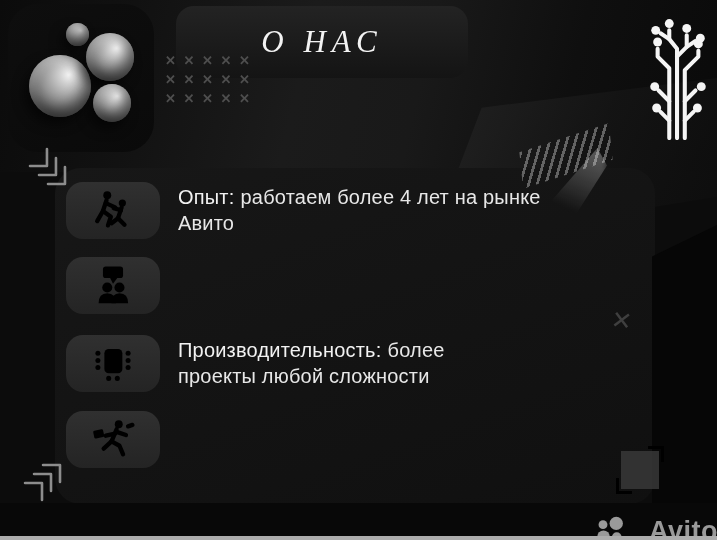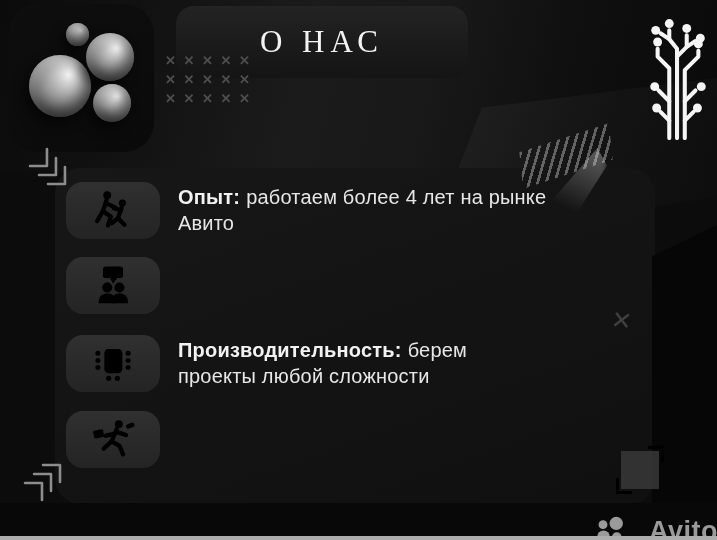--- a/index.html
+++ b/index.html
@@ -28,21 +28,21 @@
     background:radial-gradient(circle at 64% 32%, #f2f2f2 0%, #cfcfcf 16%, #969696 45%, #565656 74%, #2c2c2c 100%);
     box-shadow:-5px 7px 12px rgba(0,0,0,.55), inset -6px -8px 14px rgba(0,0,0,.45), inset 4px 5px 9px rgba(255,255,255,.28); }
   .s1 { left:21px; top:51px; width:62px; height:62px; }
   .s2 { left:78px; top:29px; width:48px; height:48px; }
   .s3 { left:58px; top:19px; width:23px; height:23px; }
   .s4 { left:85px; top:80px; width:38px; height:38px; }
 
   
   .title-box { position:absolute; left:176px; top:6px; width:292px; height:72px; border-radius:18px;
     background:linear-gradient(180deg,#232323,#141414);
-    display:flex; align-items:center; justify-content:center; }
+    display:flex; align-items:center; justify-content:center;font-style:italic; }
   .title { font-family:"Liberation Serif", serif; font-size:31px; letter-spacing:6px; color:#f3f3f3; font-weight:400; }
 
   
   .x-pattern { position:absolute; left:165px; top:51px; color:#4e4e4e; font-size:13px; font-weight:700;
     line-height:19px; word-spacing:4px; }
   .x-single { position:absolute; left:611px; top:306px; color:#3f3f3f; font-size:25px; transform:rotate(8deg); }
   .chevrons { position:absolute; }
   .chv-top { left:26px; top:144px; }
   .chv-bottom { left:18px; top:458px; }
   .hatch { position:absolute; left:519px; top:138px; width:94px; height:36px; opacity:.55;
@@ -60,21 +60,21 @@
 
   
   .list { position:absolute; left:66px; top:182px; width:575px; }
   .row { position:absolute; left:0; display:flex; gap:18px; }
   .row1{ top:0 } .row2{ top:75px } .row3{ top:153px } .row4{ top:229px }
   .icon-tile { flex:0 0 auto; width:94px; height:57px; border-radius:17px;
     background:linear-gradient(180deg,#303030,#242424);
     display:flex; align-items:center; justify-content:center; }
   .icon-tile svg { width:46px; height:46px; }
   .row-text { margin:0; padding-top:2px; width:470px; font-size:20px; line-height:26px; color:#e7e7e7; letter-spacing:.2px; }
-  .row-text b { font-weight:700; color:#f2f2f2; margin-right:6px; }
+  .row-text b { font-weight:400; color:#f2f2f2; margin-right:6px; }
   .row-text span { white-space:pre-line; }
 
   
   .watermark { position:absolute; left:594px; top:514px; height:34px; display:flex; align-items:center; gap:19px; }
   .avito-logo { width:36px; height:30px; }
   .avito-text { font-size:27px; font-weight:700; color:#9a9a9a; letter-spacing:.5px; }
 </style>
 </head>
 <body>
 
@@ -199,21 +199,21 @@
           <circle cx="11" cy="17" r="3.5"></circle>
             <circle cx="11" cy="27" r="3.5"></circle>
             <circle cx="11" cy="37" r="3.5"></circle>
           <circle cx="53" cy="17" r="3.5"></circle>
             <circle cx="53" cy="27" r="3.5"></circle>
             <circle cx="53" cy="37" r="3.5"></circle>
           <circle cx="26" cy="52" r="3.5"></circle>
             <circle cx="38" cy="52" r="3.5"></circle>
         </svg>
       </div>
-      <p class="row-text"><b>Производительность:</b><span>берем
+      <p class="row-text"><b>Производительность:</b><span>более
 проекты любой сложности</span></p>
     </div>
 
     <div class="row row4">
       <div class="icon-tile">
         <svg viewBox="0 0 64 64">
           <circle cx="40" cy="10" r="5.5" fill="#000"></circle>
           <g stroke="#000" stroke-width="6" fill="none" stroke-linecap="round" stroke-linejoin="round">
             <path d="M37,17 L30,34"></path>
             <path d="M35,23 L22,26"></path>

